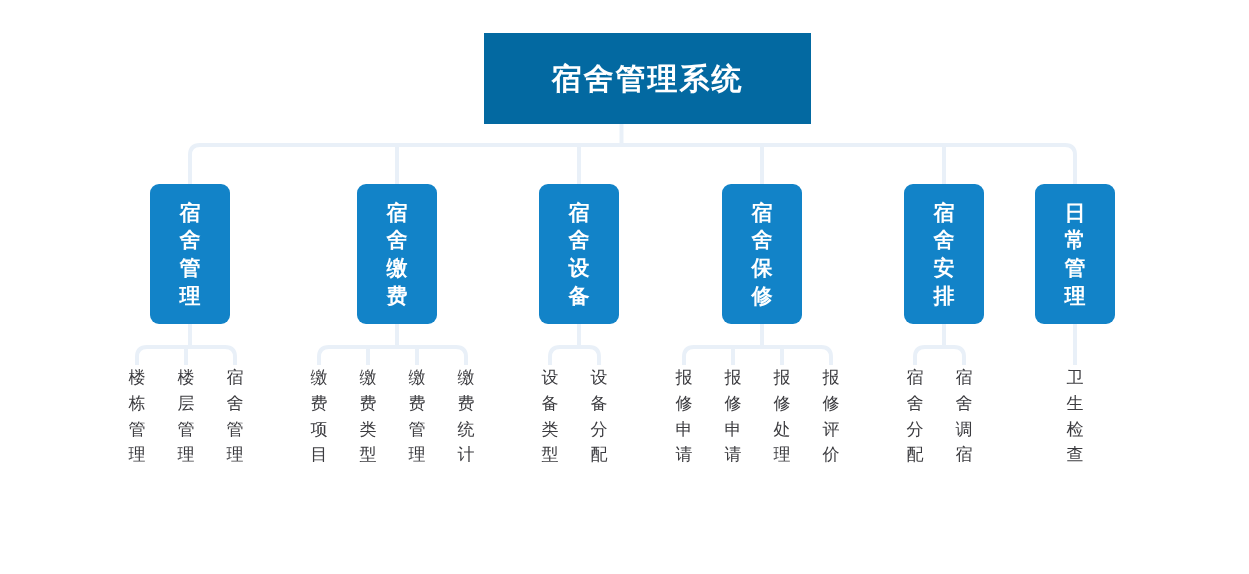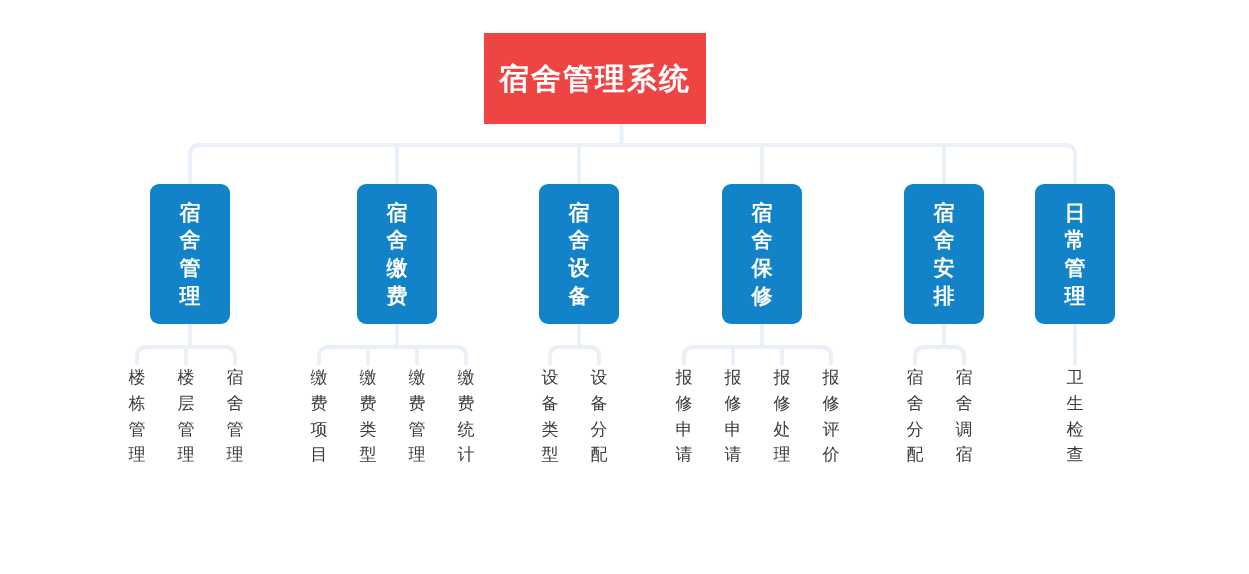--- a/index.html
+++ b/index.html
@@ -106,21 +106,21 @@
       <path d="M 782 347 L 782 365" fill="none" stroke="#e9f0f8" stroke-width="4" stroke-linecap="butt"></path>
       <path d="M 821 347 Q 831 347 831 357 L 831 365" fill="none" stroke="#e9f0f8" stroke-width="4" stroke-linecap="butt"></path>
       <path d="M 944 324 L 944 347" fill="none" stroke="#e9f0f8" stroke-width="4" stroke-linecap="butt"></path>
       <path d="M 925 347 L 954 347" fill="none" stroke="#e9f0f8" stroke-width="4" stroke-linecap="butt"></path>
       <path d="M 925 347 Q 915 347 915 357 L 915 365" fill="none" stroke="#e9f0f8" stroke-width="4" stroke-linecap="butt"></path>
       <path d="M 954 347 Q 964 347 964 357 L 964 365" fill="none" stroke="#e9f0f8" stroke-width="4" stroke-linecap="butt"></path>
       <path d="M 1075 1840" fill="none" stroke="#e9f0f8" stroke-width="4" stroke-linecap="butt"></path>
       <path d="M 1075 324 L 1075 365" fill="none" stroke="#e9f0f8" stroke-width="4" stroke-linecap="butt"></path>
     </svg>
 
-  <div class="root-node" style="left: 484px; top: 33px; width: 222px; height: 91px; background: #ef4444; color: rgb(255, 255, 255);">
+  <div class="root-node" style="left: 484px; top: 33px; width: 327px; height: 91px; background: #0369a1; color: rgb(255, 255, 255);">
     <span>宿舍管理系统</span>
   </div>
 
   <div id="branch-layer">
       <div class="branch-node" style="left: 150px; top: 184px; width: 80px; height: 140px; background: rgb(18, 131, 200); color: rgb(255, 255, 255);">
         <span class="ch">宿</span>
         <span class="ch">舍</span>
         <span class="ch">管</span>
         <span class="ch">理</span>
       </div>

